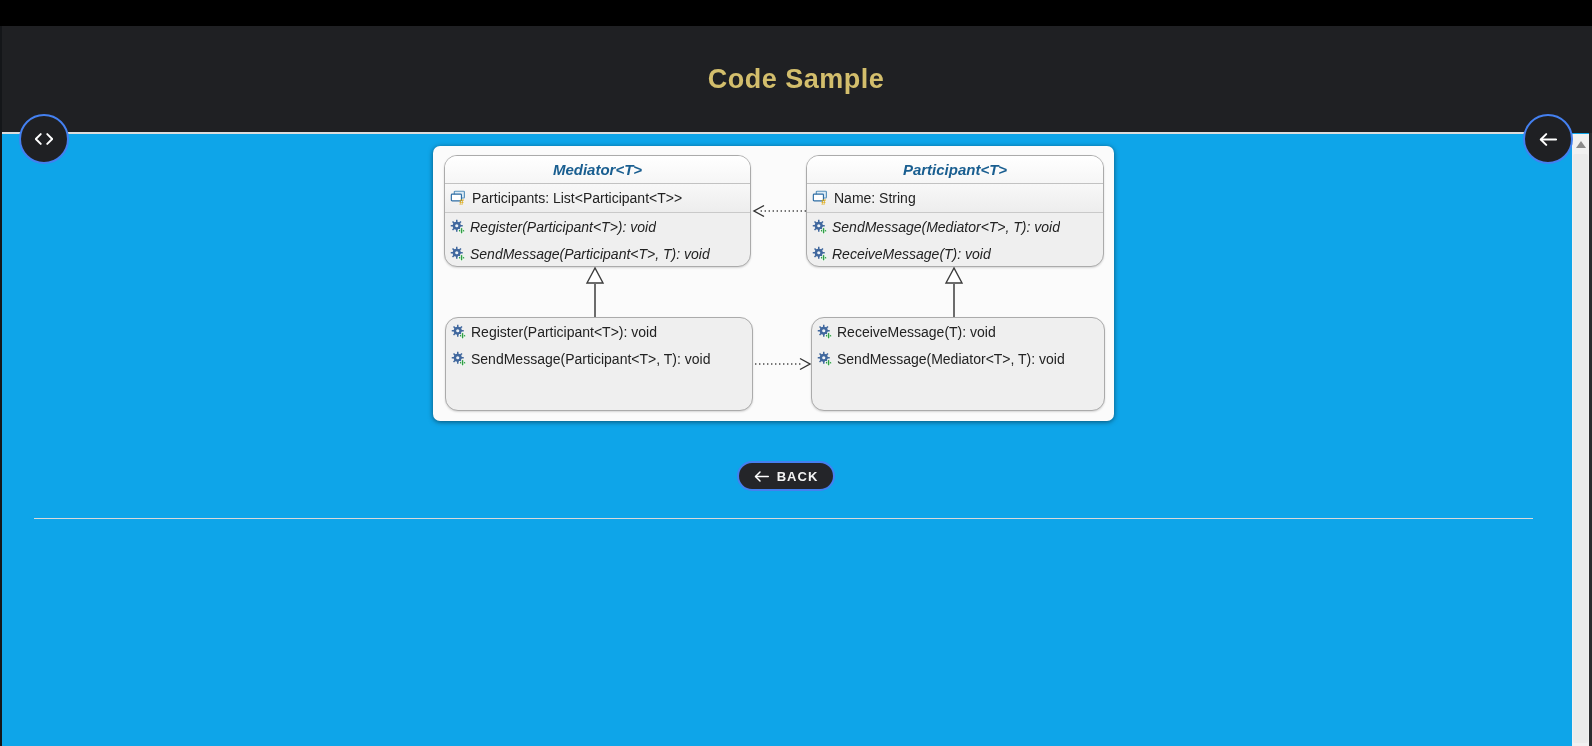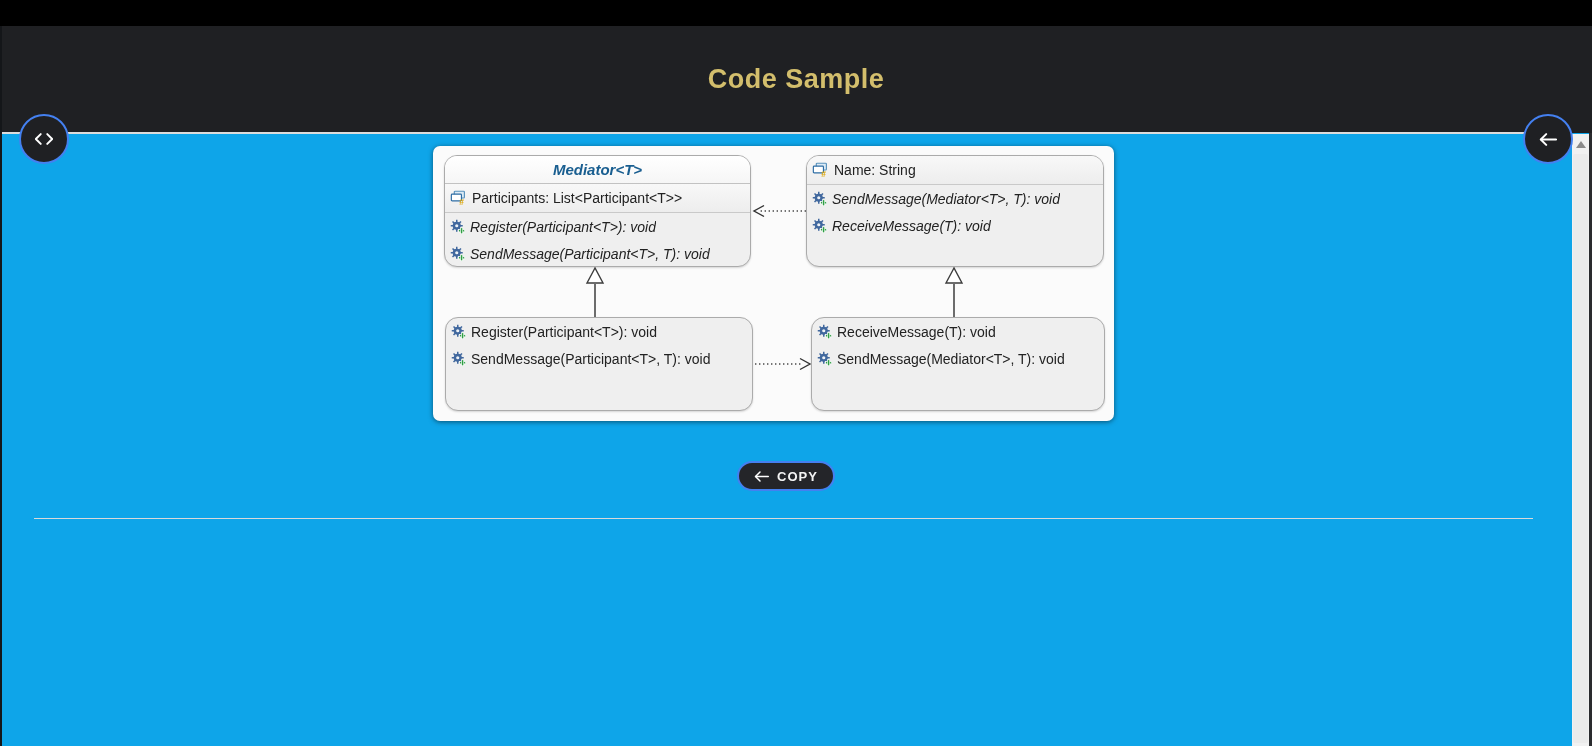--- a/index.html
+++ b/index.html
@@ -186,20 +186,23 @@
                 <rect x="11.5" y="14.2" width="8" height="3" fill="#2f9e44" stroke="#fff" stroke-width="0.9"></rect>
                 <rect x="14" y="11.7" width="3" height="8" fill="#2f9e44" stroke="#fff" stroke-width="0.9"></rect>
               </g>
           </svg>
         </span>
         <span class="rtext">SendMessage(Participant&lt;T&gt;, T): void</span>
       </div>
     </div>
 
     <div class="cbox abstract" style="left:373px;top:9px;width:298px;height:112px">
+      <div class="ctitle">
+        <span>Participant&lt;T&gt;</span>
+      </div>
       <div class="crow arow">
         <span>
           <svg viewBox="0 0 20 19" width="17" height="16">
             <rect x="5" y="1.5" width="12" height="8" rx="1" fill="#ddebf5" stroke="#5a93bd" stroke-width="1.4"></rect>
             <rect x="1.5" y="5" width="12" height="8" rx="1" fill="#ffffff" stroke="#2e6da4" stroke-width="1.4"></rect>
             <text x="11" y="18" font-size="10" font-weight="bold" fill="#dca607">#</text>
           </svg>
         </span>
         <span class="rtext">Name: String</span>
       </div>
@@ -328,21 +331,21 @@
   </div>
 
   <div class="actions">
     <button class="pill">
       <span>
         <svg viewBox="0 0 20 14" width="15" height="11" fill="none" stroke="#fff" stroke-width="2" stroke-linecap="round" stroke-linejoin="round">
           <path d="M8 1 L2 7 L8 13"></path>
             <line x1="2.5" y1="7" x2="19" y2="7"></line>
         </svg>
       </span>
-      <span>COPY</span>
+      <span>BACK</span>
     </button>
   </div>
 
   <hr class="divider">
 
   <div class="scrollbar">
     <div class="scroll-btn up">
         <div class="tri-up"></div>
       </div>
     <div class="scroll-thumb"></div>

